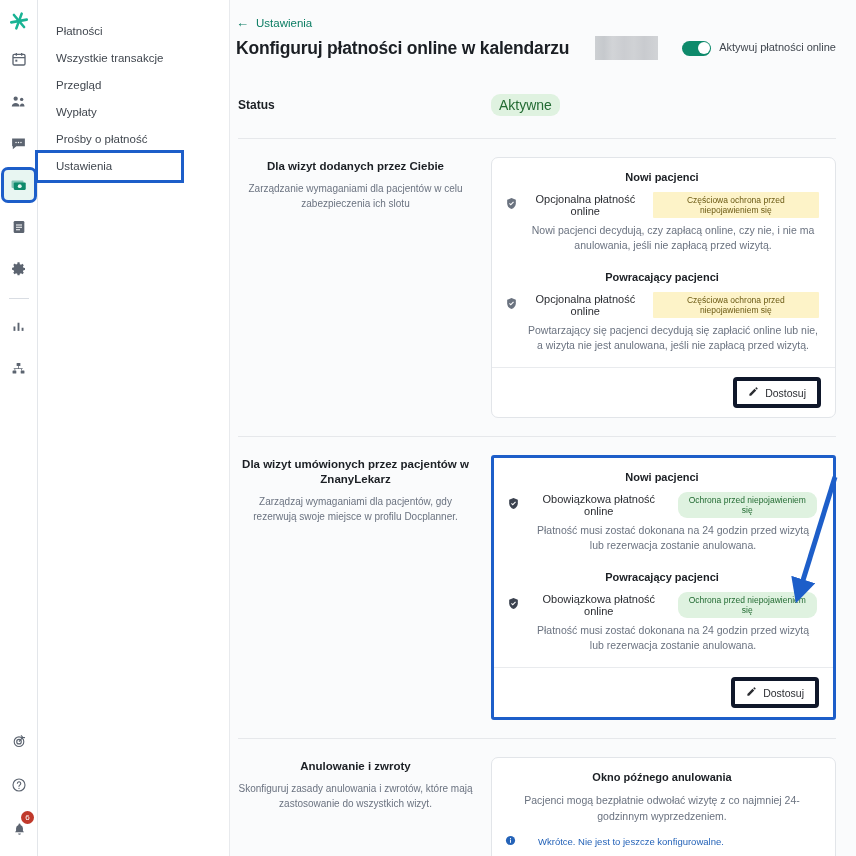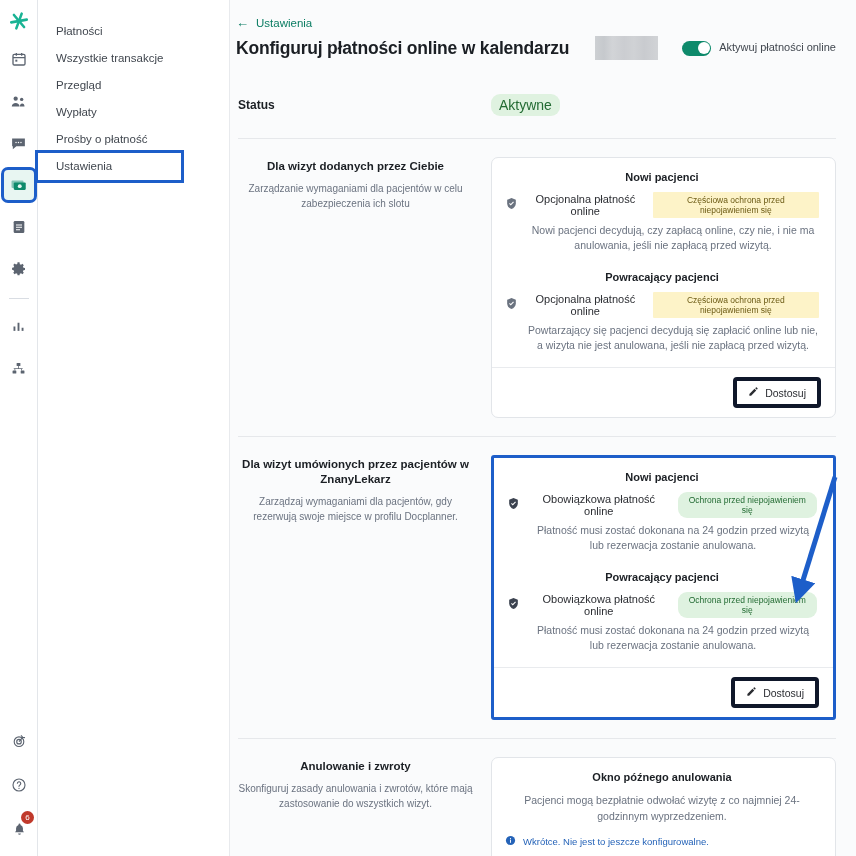--- a/index.html
+++ b/index.html
@@ -124,21 +124,21 @@
   .card-foot {
     border-top: 1px solid #e9ebee; padding: 9px 14px;
     display: flex; justify-content: flex-end;
   }
   .btn {
     display: inline-flex; align-items: center; gap: 6px;
     border: 4px solid #0f172a; border-radius: 4px; background: #fff;
     padding: 5px 11px; font-size: 10.5px; color: #2b2d32;
   }
   .info-row { display: flex; align-items: center; gap: 7px; margin: 8px 0 0 0; }
-  .info-text { font-size: 9.5px; color: #2563b8; }
+  .info-text { font-size: 9.5px; color: #2563b8; margin-left: 15px; }
   .plain-text { font-size: 10.5px; color: #6b7380; line-height: 16px; max-width: 340px; }
 
   .arrow-layer { position: absolute; left: 0; top: 0; width: 856px; height: 856px; pointer-events: none; }
 </style>
 </head>
 <body>
 
 <div id="app">
 
   <div class="rail">

